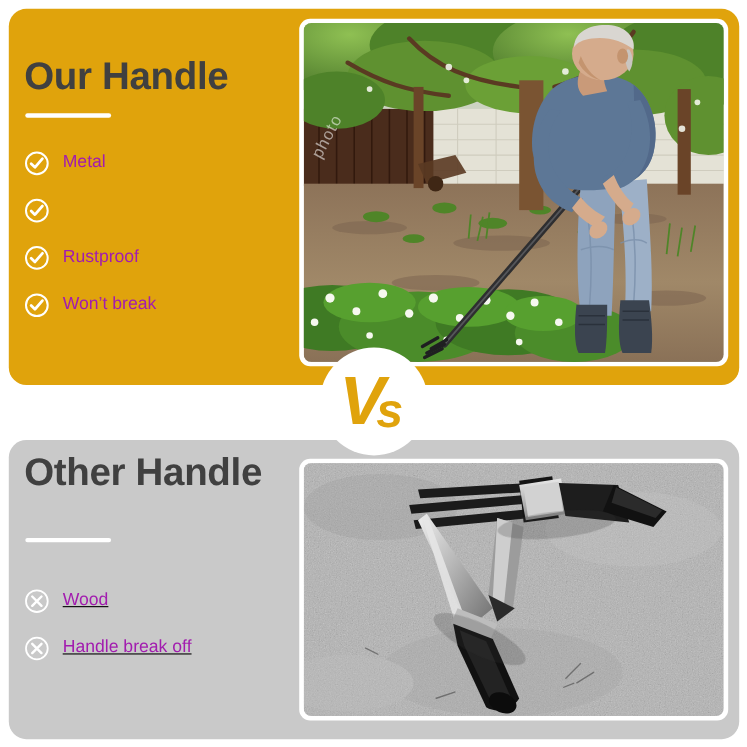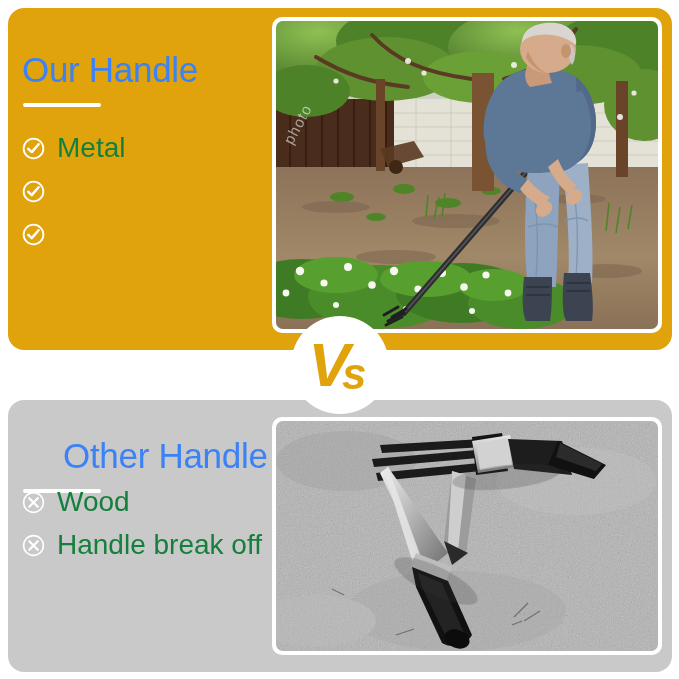--- a/index.html
+++ b/index.html
@@ -19,55 +19,55 @@
     background:#e0a30c;
   }
   #panel-bottom{
     left:8px;top:400px;width:664px;height:272px;
     background:#c9c9c9;
   }
 
   
   .panel-title{
     position:absolute;
-    color:#3b82f6;
-    font-weight:normal;
+    color:#404040;
+    font-weight:bold;
     font-size:35px;
     letter-spacing:-0.3px;
     white-space:nowrap;
     line-height:1;
   }
   #title-our{left:22px;top:52px;}
-  #title-other{left:22px;top:438px;margin-left:41px;}
+  #title-other{left:22px;top:412px;}
   .title-rule{
     position:absolute;
     height:4px;width:78px;
     background:#ffffff;border-radius:2px;
   }
   #rule-our{left:23px;top:103px;}
   #rule-other{left:23px;top:489px;}
 
   
   .feature-list{position:absolute;left:22px;}
   #list-our{top:136px;}
-  #list-other{top:490px;}
+  #list-other{top:534px;text-decoration:underline;}
   .feature-item{
     display:flex;align-items:center;
     height:24px;
     margin-bottom:19px;
   }
   #list-other .feature-item{margin-bottom:19px;}
   .feature-icon{
     width:23px;height:23px;flex:0 0 23px;
     margin-right:12px;
     display:block;
   }
   .feature-label{
-    color:#15803d;
-    font-size:28px;
+    color:#a21caf;
+    font-size:16px;
     line-height:24px;
     white-space:nowrap;
   }
 
   
   .photo-frame{
     position:absolute;
     background:#ffffff;
     border-radius:10px;
     padding:4px;
@@ -145,26 +145,34 @@
       <span class="feature-label">Metal</span>
     </div>
 
     <div class="feature-item">
       <svg class="feature-icon" viewBox="0 0 24 24">
         <circle cx="12" cy="12" r="10.3" fill="none" stroke="#ffffff" stroke-width="1.9"></circle>
         <path d="M6.6 12.3 L10.2 15.8 L17.3 7.6" fill="none" stroke="#ffffff" stroke-width="2.6" stroke-linecap="round" stroke-linejoin="round"></path>
       </svg>
     </div>
 
-
     <div class="feature-item">
       <svg class="feature-icon" viewBox="0 0 24 24">
         <circle cx="12" cy="12" r="10.3" fill="none" stroke="#ffffff" stroke-width="1.9"></circle>
         <path d="M6.6 12.3 L10.2 15.8 L17.3 7.6" fill="none" stroke="#ffffff" stroke-width="2.6" stroke-linecap="round" stroke-linejoin="round"></path>
       </svg>
+      <span class="feature-label">Rustproof</span>
+    </div>
+
+    <div class="feature-item">
+      <svg class="feature-icon" viewBox="0 0 24 24">
+        <circle cx="12" cy="12" r="10.3" fill="none" stroke="#ffffff" stroke-width="1.9"></circle>
+        <path d="M6.6 12.3 L10.2 15.8 L17.3 7.6" fill="none" stroke="#ffffff" stroke-width="2.6" stroke-linecap="round" stroke-linejoin="round"></path>
+      </svg>
+      <span class="feature-label">Won’t break</span>
     </div>
 
   </div>
 
   <div class="photo-frame" id="photo-top">
     <div class="photo-inner">
       <svg viewBox="0 0 382 308" width="100%" height="100%" preserveAspectRatio="xMidYMid slice">
         <defs>
           <linearGradient id="soilG" x1="0" y1="0" x2="0" y2="1">
             <stop offset="0%" stop-color="#8d7359"></stop>

